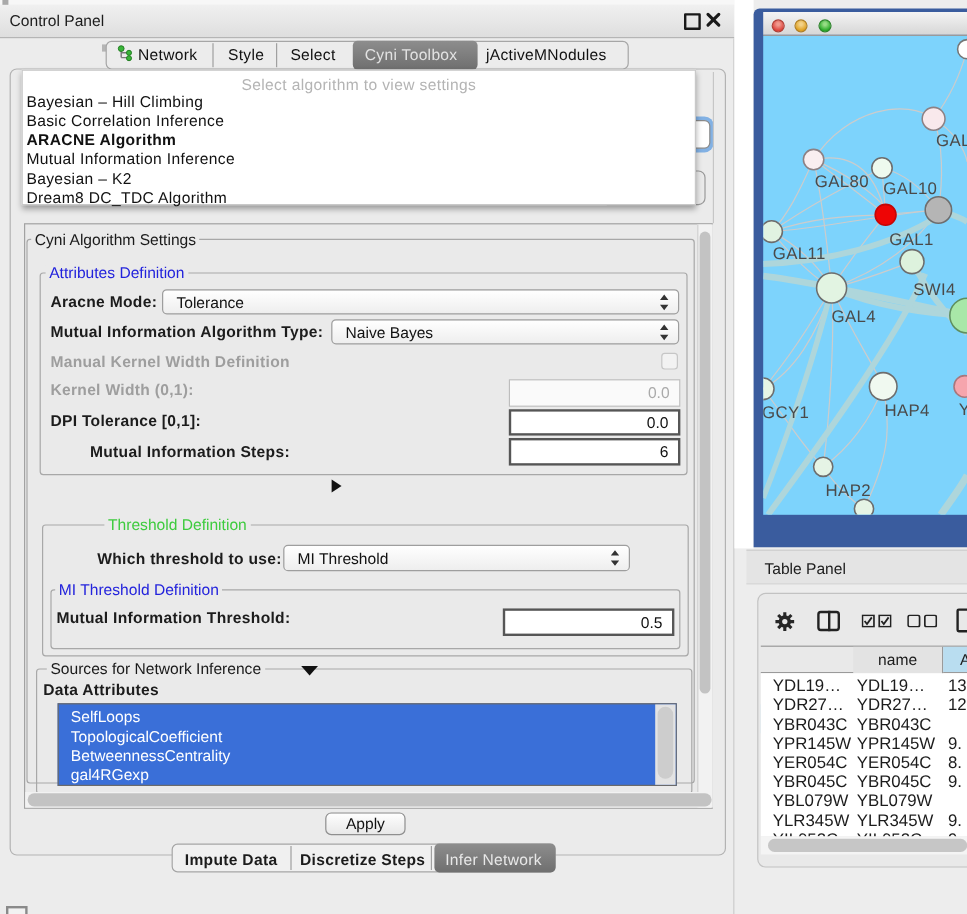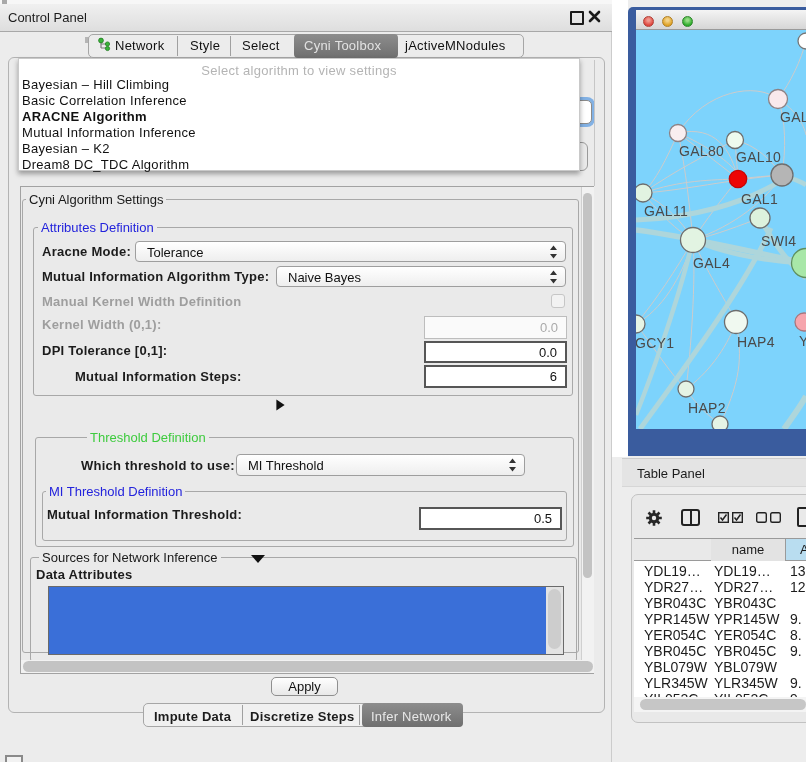--- a/index.html
+++ b/index.html
@@ -130,20 +130,22 @@
 
   <div class="grp" style="left:30px;top:557px;width:545px;height:103px;"></div>
   <div class="glabel" style="left:39px;top:551px;color:#1a1a1a;">Sources for Network Inference</div>
   <svg class="abs" style="left:250px;top:554px;" width="16" height="10" viewBox="0 0 16 10">
     <path d="M1 1 L15 1 L8 9 Z" fill="#111"></path>
   </svg>
   <div class="lbl b" style="left:36px;top:568px;">Data Attributes</div>
 
   <div class="abs" style="left:48px;top:586px;width:516px;height:69px;border:1px solid #6a6a6a;
        background:#3a6fd8;box-sizing:border-box;">
+    <div class="abs" style="left:10px;top:3px;color:#fff;font-size:13px;line-height:16px;">
+      SelfLoops<br>TopologicalCoefficient<br>BetweennessCentrality<br>gal4RGexp</div>
     <div class="abs" style="right:0;top:0;width:17px;height:67px;background:#e3e3e3;"></div>
     <div class="abs" style="right:2px;top:2px;width:13px;height:60px;background:#cdcdcd;border-radius:7px;"></div>
   </div>
 
   <div class="abs" style="left:581px;top:187px;width:12px;height:486px;background:#f2f2f2;border-left:1px solid #d0d0d0;"></div>
   <div class="abs" style="left:583px;top:193px;width:9px;height:385px;background:#c3c3c3;border-radius:5px;"></div>
   <div class="abs" style="left:21px;top:660px;width:572px;height:13px;background:#f2f2f2;"></div>
   <div class="abs" style="left:23px;top:661px;width:570px;height:11px;background:#c3c3c3;border-radius:6px;"></div>
 
   <div class="abs" style="left:271px;top:677px;width:67px;height:19px;border:1px solid #8f8f8f;

